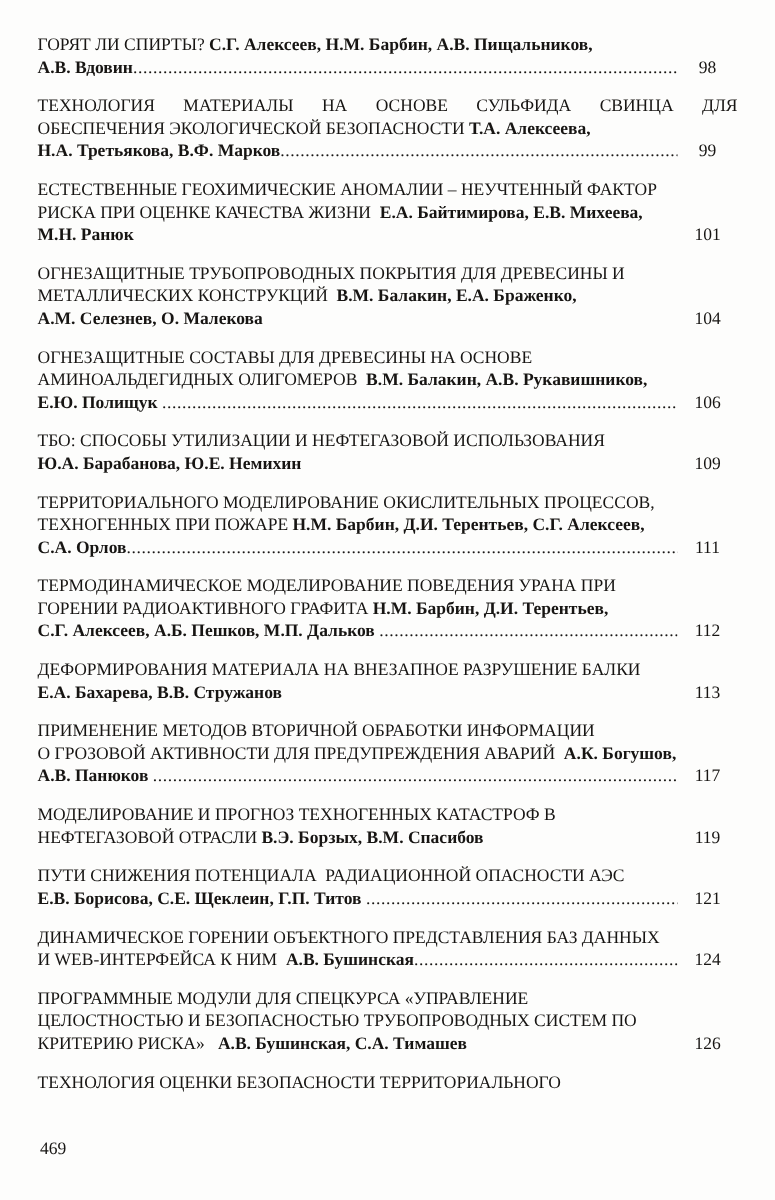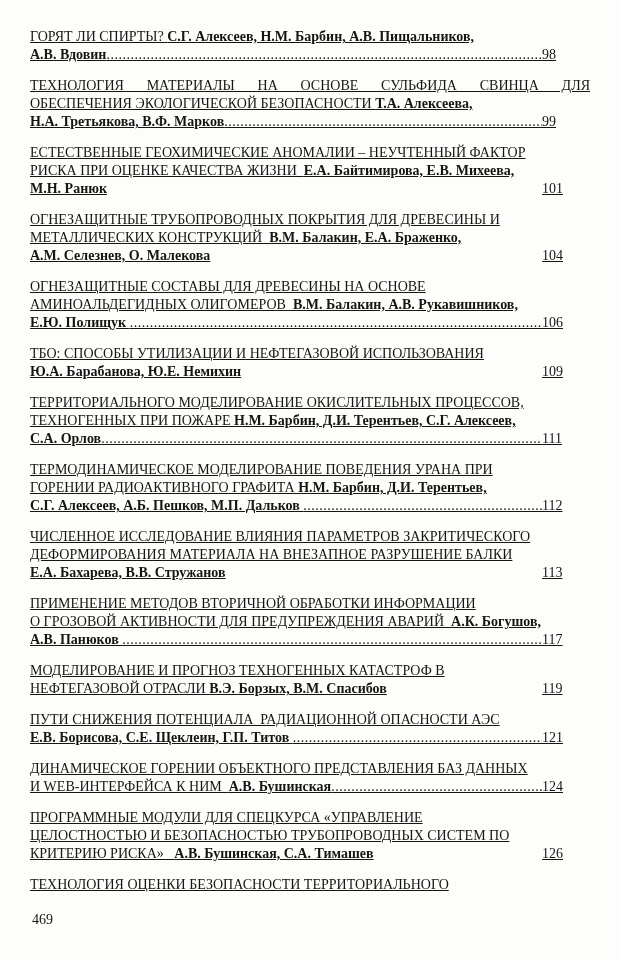--- a/index.html
+++ b/index.html
@@ -17,21 +17,20 @@
     color: #171513;
   }
   .toc {
     position: absolute;
     top: 28px;
     left: 30px;
     width: 560px;
   }
   .entry {
     margin: 0 0 13px 0;
-    text-decoration: underline;
   }
   .line {
     line-height: 18px;
     white-space: nowrap;
   }
   .line.justify {
     white-space: normal;
     text-align: justify;
     text-align-last: justify;
   }
@@ -51,21 +50,21 @@
     overflow: hidden;
     white-space: nowrap;
     letter-spacing: 0.5px;
   }
   .spacer {
     flex: 1 1 auto;
   }
   .pagenum {
     flex: none;
     width: 48px;
-    text-align: left;
+    text-align: center;
     white-space: nowrap;
   }
   .footer {
     position: absolute;
     left: 32px;
     top: 911px;
     line-height: 18px;
   }
 </style>
 </head>
@@ -136,21 +135,20 @@
     <div class="entry">
       <div class="line"><span class="text"><span class="">ТЕРМОДИНАМИЧЕСКОЕ МОДЕЛИРОВАНИЕ ПОВЕДЕНИЯ УРАНА ПРИ</span></span></div>
       <div class="line"><span class="text"><span class="">ГОРЕНИИ РАДИОАКТИВНОГО ГРАФИТА </span><span class="bold">Н.М. Барбин, Д.И. Терентьев,</span></span></div>
       <div class="line flex">
         <span class="text"><span class="bold">С.Г. Алексеев, А.Б. Пешков, М.П. Дальков&nbsp;</span></span>
         <span class="dots">................................................................................................................................................................</span>
         <span class="pagenum">112</span>
       </div>
     </div>
     <div class="entry">
-      <div class="line"><span class="text"><span class="">ЧИСЛЕННОЕ ИССЛЕДОВАНИЕ ВЛИЯНИЯ ПАРАМЕТРОВ ЗАКРИТИЧЕСКОГО</span></span></div>
       <div class="line"><span class="text"><span class="">ДЕФОРМИРОВАНИЯ МАТЕРИАЛА НА ВНЕЗАПНОЕ РАЗРУШЕНИЕ БАЛКИ</span></span></div>
       <div class="line flex">
         <span class="text"><span class="bold">Е.А. Бахарева, В.В. Стружанов</span></span>
         <span class="spacer"></span>
         <span class="pagenum">113</span>
       </div>
     </div>
     <div class="entry">
       <div class="line"><span class="text"><span class="">ПРИМЕНЕНИЕ МЕТОДОВ ВТОРИЧНОЙ ОБРАБОТКИ ИНФОРМАЦИИ</span></span></div>
       <div class="line"><span class="text"><span class="">О ГРОЗОВОЙ АКТИВНОСТИ ДЛЯ ПРЕДУПРЕЖДЕНИЯ АВАРИЙ&nbsp; </span><span class="bold">А.К. Богушов,</span></span></div>

